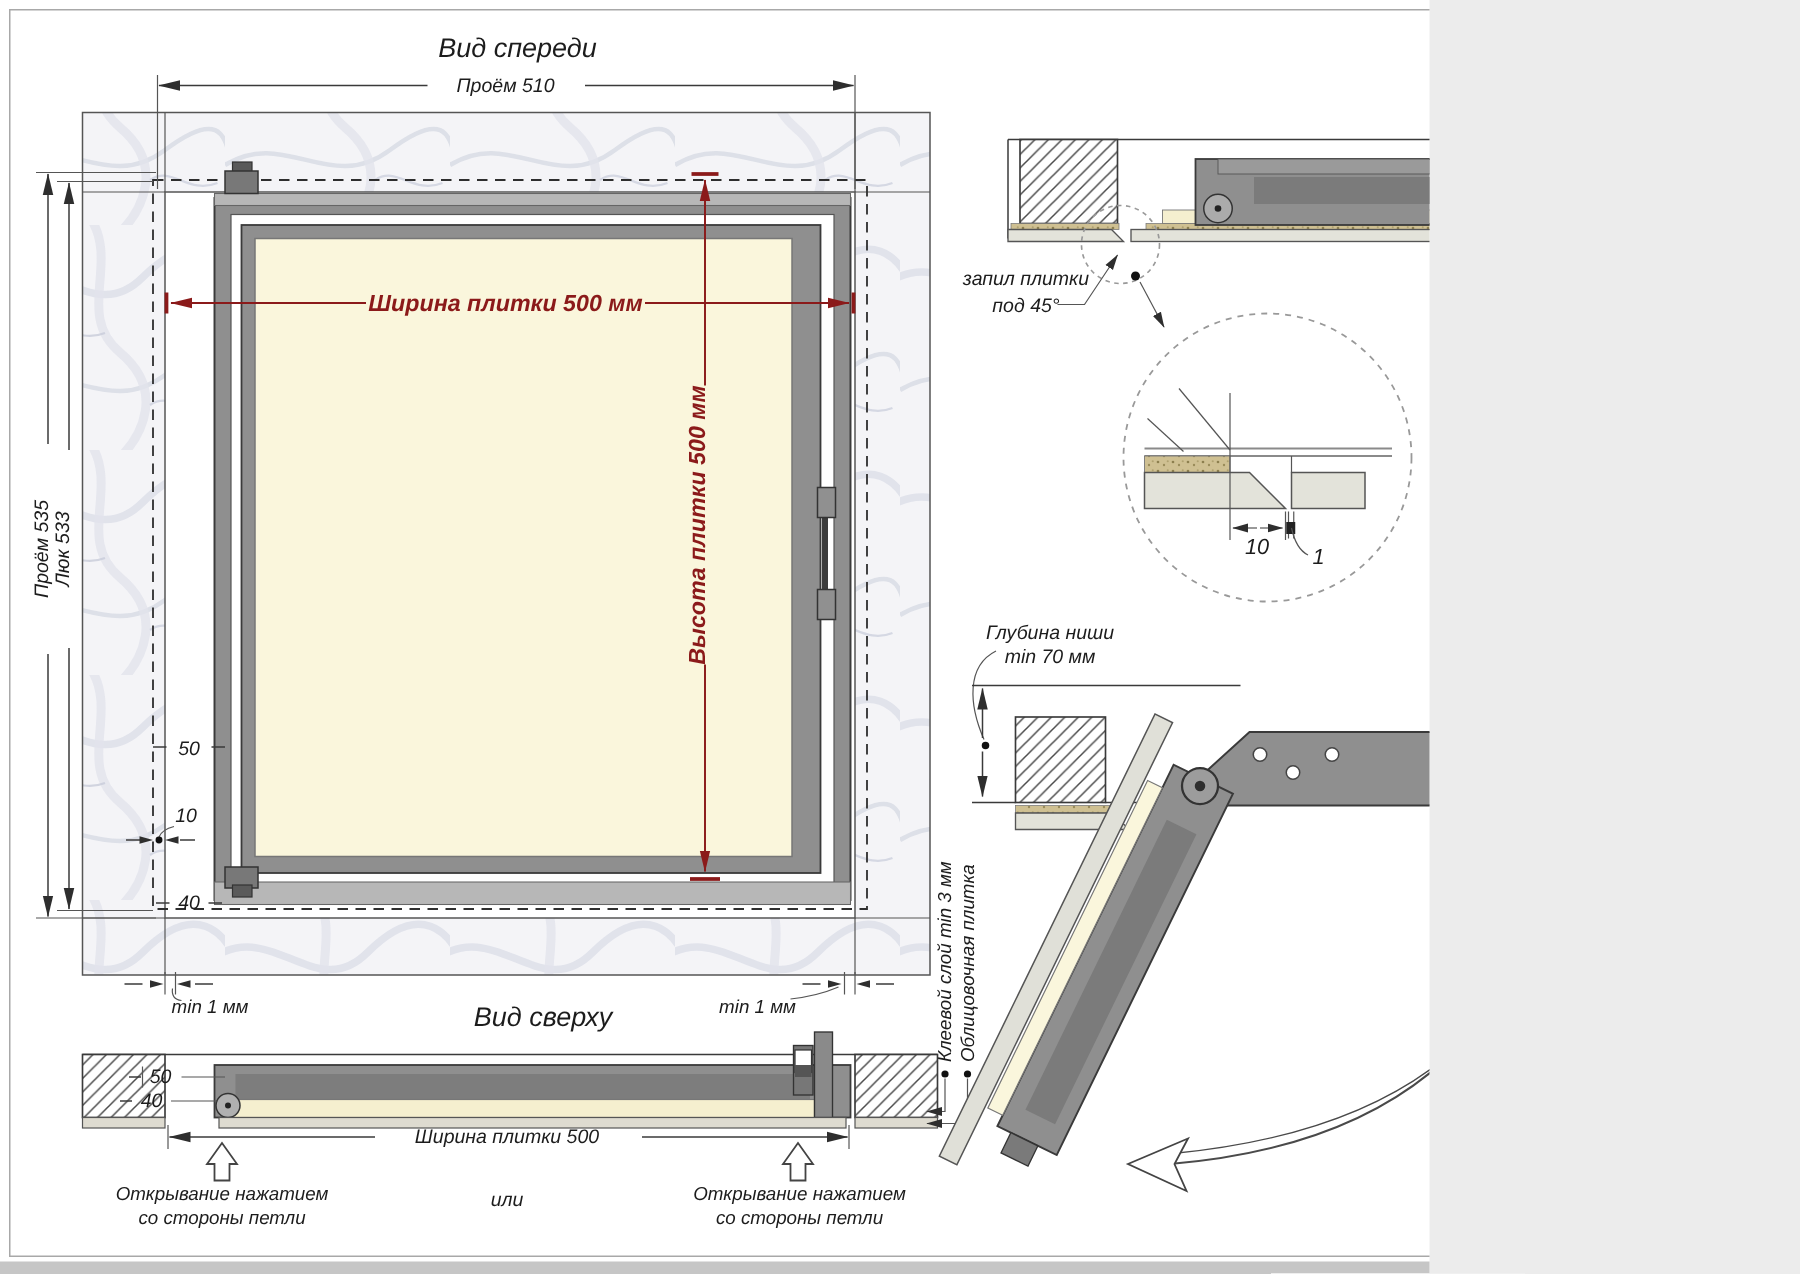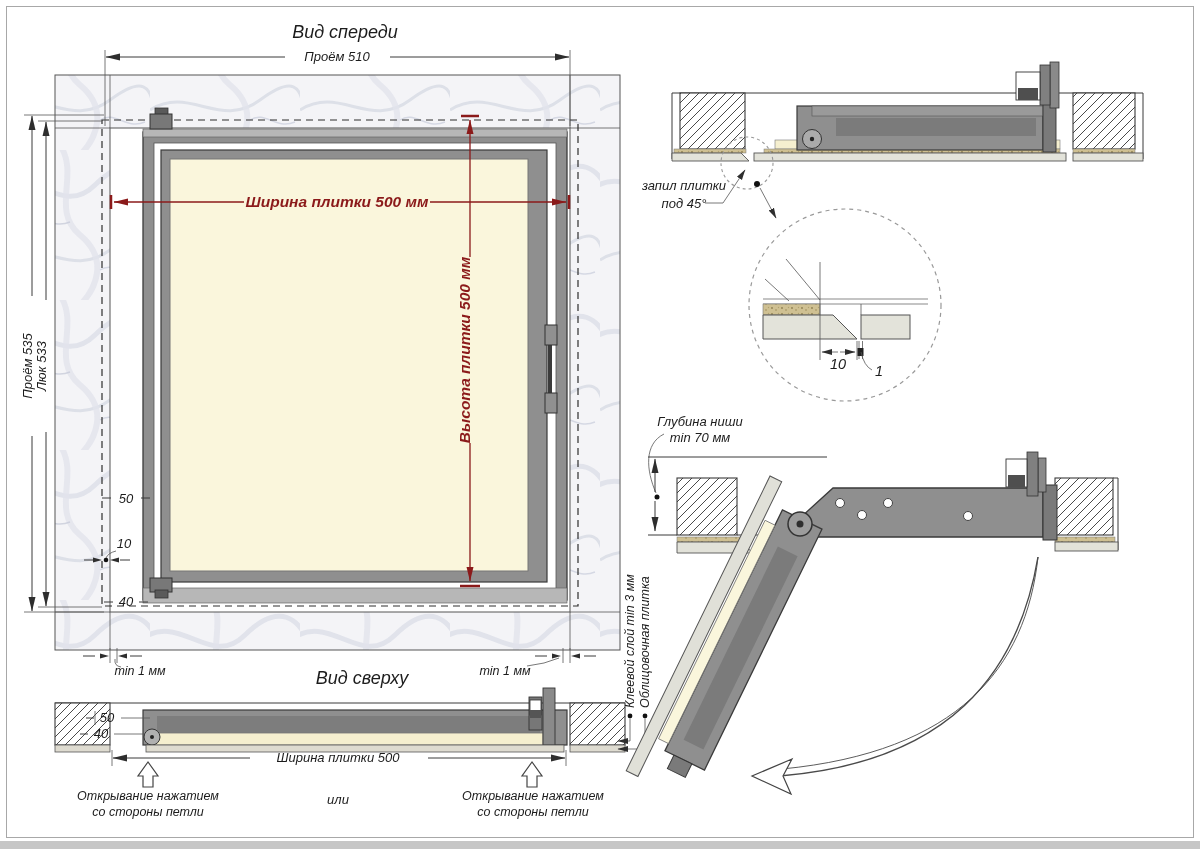--- a/index.html
+++ b/index.html
@@ -1,16 +1,16 @@
 <!DOCTYPE html>
 <html><head>
 <meta charset="utf-8">
 <style>
   html,body{margin:0;padding:0;background:#ececec;}
-  .sheet{position:relative;width:1200px;height:849px;background:#ffffff;overflow:hidden;}
+  .sheet{position:relative;width:953px;height:849px;background:#ffffff;overflow:hidden;}
   svg{display:block;}
   text{fill:#1c1c1c;}
   .t-title{font:italic 18px "Liberation Sans",sans-serif;}
   .t-dim{font:italic 13px "Liberation Sans",sans-serif;}
   .t-dim-sm{font:italic 12.5px "Liberation Sans",sans-serif;}
   .t-red{font:italic bold 15.5px "Liberation Sans",sans-serif;fill:#8B1A1A;}
   .t-det{font:italic 14.5px "Liberation Sans",sans-serif;}
   .ln{stroke:#3a3a3a;stroke-width:1;fill:none;}
   .thin{stroke:#555;stroke-width:0.8;fill:none;}
   .dash{stroke:#2e2e2e;stroke-width:1.2;stroke-dasharray:7 5;fill:none;}

